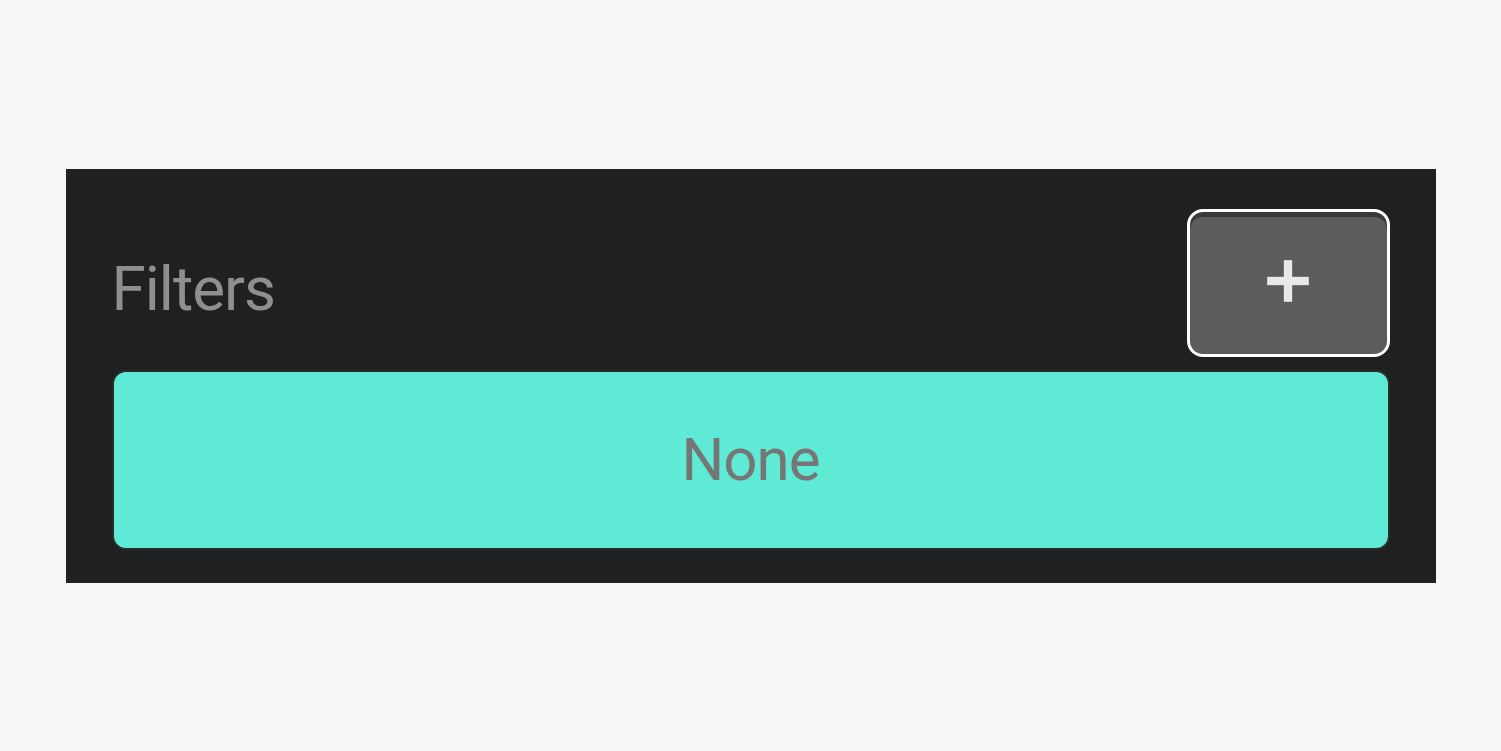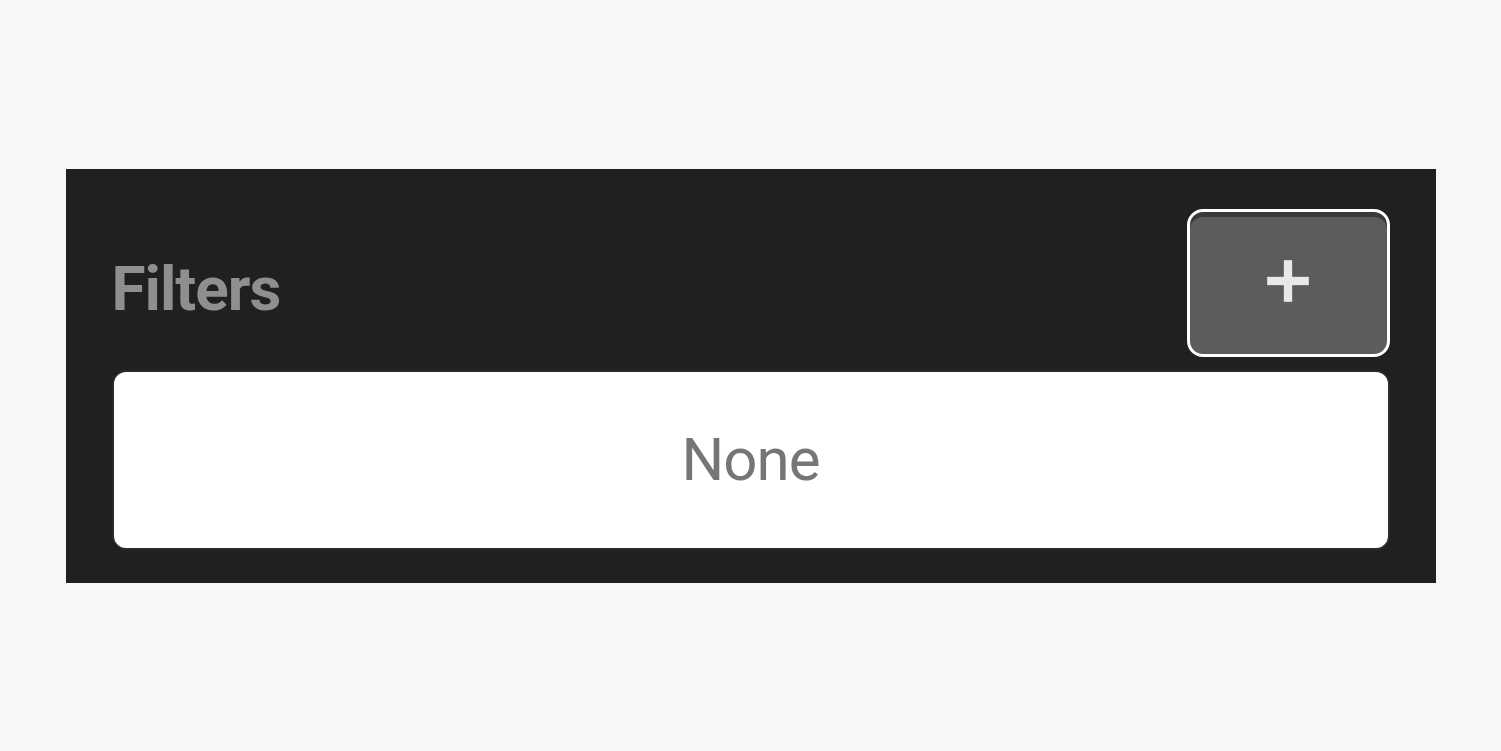--- a/index.html
+++ b/index.html
@@ -30,21 +30,21 @@
       display: flex;
       align-items: center;
       justify-content: space-between;
       position: relative;
       height: 145px;
     }
     
     .section-title {
       color: #8f8f8f;
       font-size: 62px;
-      font-weight: 700;
+      font-weight: 400;
       letter-spacing: -1px;
       margin-top: 10px;
     }
     
     .add-button {
       position: absolute;
       right: 0;
       top: -2px;
       width: 203px;
       height: 148px;
@@ -60,21 +60,21 @@
     
     .add-button svg {
       width: 50px;
       height: 50px;
     }
     
     .content-box {
       margin-top: 14px;
       width: 100%;
       height: 180px;
-      background: #ffffff;
+      background: #5eead4;
       border: 2px solid #2a2a2a;
       border-radius: 14px;
       display: flex;
       align-items: center;
       justify-content: center;
     }
     
     .empty-text {
       color: #767676;
       font-size: 60px;

